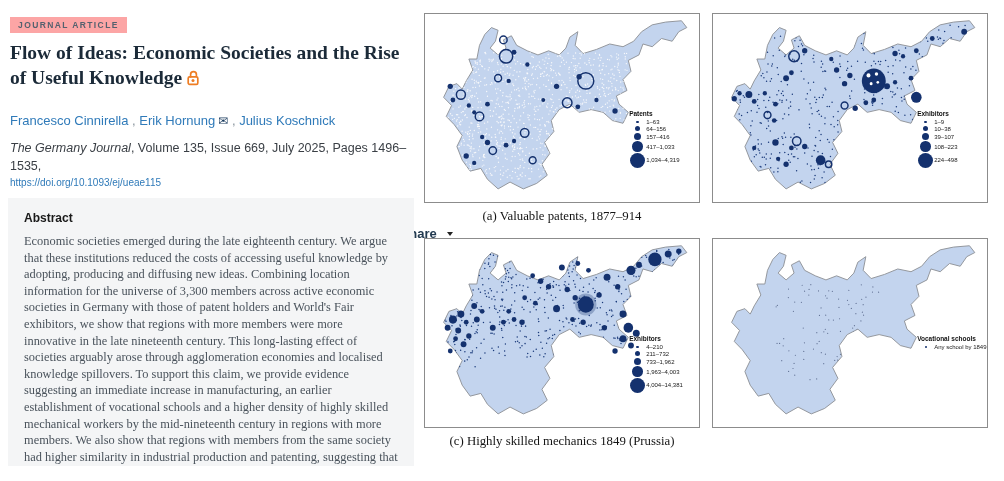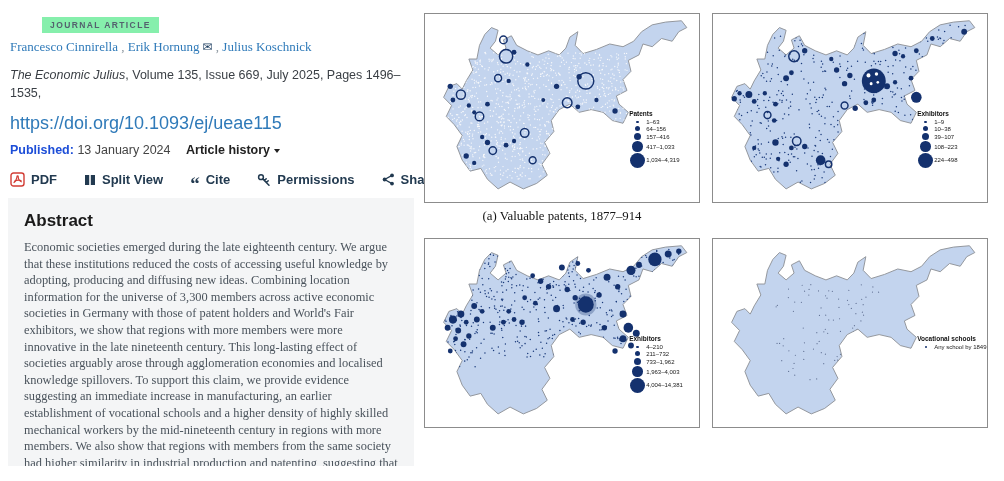--- a/index.html
+++ b/index.html
@@ -3,44 +3,44 @@
 <meta charset="utf-8">
 <title>Article</title>
 <style>
   * { margin:0; padding:0; box-sizing:border-box; }
   html,body { width:1004px; height:481px; background:#ffffff; overflow:hidden;
     font-family:"Liberation Sans", sans-serif; }
   .canvas { position:relative; width:1004px; height:481px; background:#fff; }
 
   
   .left { position:absolute; left:10px; top:14px; width:406px; }
-  .badge { display:inline-block; background:#86efac; color:#54616e;
-    font-size:8.5px; font-weight:bold; letter-spacing:1.4px; padding:3px 8px;margin-left:32px; }
+  .badge { display:inline-block; background:#fca5a5; color:#54616e;
+    font-size:8.5px; font-weight:bold; letter-spacing:1.4px; padding:3px 8px; }
   .title { margin-top:7px; font-family:"Liberation Serif", serif; font-weight:bold;
     font-size:19.5px; line-height:1.3; color:#1b2a38; }
   .oa-icon { display:inline-block; vertical-align:-2px; margin-left:4px; }
-  .authors { margin-top:6px; font-size:13px; color:#8a959e;font-family:Liberation Serif, serif; }
+  .authors { margin-top:20px; font-size:13px; color:#8a959e; }
   .authors a { color:#2f7ab9; text-decoration:none; }
   .env-icon { color:#1b3c5f; font-size:12px; margin-left:3px; }
   .citation { margin-top:11px; font-size:12.5px; color:#3a3f45; line-height:1.45; }
   .citation .jname { font-style:italic; }
-  .doi { display:block; margin-top:8px; color:#2f7ab9; text-decoration:none; font-size:18px; }
+  .doi { display:block; margin-top:1px; color:#2f7ab9; text-decoration:none; font-size:10px; }
   .pubrow { margin-top:7px; font-size:12.5px; color:#444; }
   .pubrow .plabel { font-weight:bold; color:#1d4ed8; }
   .history { font-weight:bold; color:#222; margin-left:12px; cursor:pointer; }
   .caret { display:inline-block; width:0; height:0; border-left:3.5px solid transparent;
     border-right:3.5px solid transparent; border-top:4.5px solid #222; margin-left:4px; vertical-align:1px; }
   .toolbar { margin-top:15px; display:flex; align-items:center; gap:27px;
     font-size:13px; font-weight:bold; color:#223a50; }
   .tbtn { display:flex; align-items:center; gap:6px; cursor:pointer; white-space:nowrap; }
   .icon-quote { font-family:"Liberation Serif", serif; font-size:19px; line-height:8px;
     color:#223a50; position:relative; top:4px; }
   .abstract { position:absolute; left:8px; top:198px; width:406px; height:268px;
     background:#f4f5f6; padding:13px 16px 10px 16px; overflow:hidden; }
-  .abstract h2 { font-size:17px; color:#1a1a1a; font-family:"Liberation Sans", sans-serif; }
+  .abstract h2 { font-size:12px; color:#1a1a1a; font-family:"Liberation Sans", sans-serif; }
   .abstract p { margin-top:8px; font-family:"Liberation Serif", serif; font-size:12.4px;
     line-height:16.6px; color:#49525b; }
 
   
   .figures { position:absolute; left:424px; top:13px; width:668px;
     display:grid; grid-template-columns:276px 276px; column-gap:12px; row-gap:14px; }
   .fig { width:276px; }
   .mapbox { position:relative; width:276px; height:190px; border:1px solid #8c8c8c; background:#fff; cursor:pointer; }
   .mapsvg { position:absolute; left:1.5%; top:2%; width:97%; height:96%; }
   .legend { position:absolute; right:2.5%; top:51%; width:23%; }
@@ -53,24 +53,31 @@
     font-size:12.8px; color:#141414; white-space:nowrap; }
 </style>
 </head>
 <body>
 
 <div class="canvas">
 
   <div class="left">
     <span class="badge">JOURNAL ARTICLE</span>
 
+    <h1 class="title"><span>Flow of Ideas: Economic Societies and the Rise of Useful Knowledge</span><span class="oa-icon"><svg width="14" height="16" viewBox="0 0 14 16">
+            <g fill="none" stroke="#ee7d23" stroke-width="1.7">
+              <rect x="2.2" y="6.8" width="9.6" height="7.6" rx="1.4"></rect>
+              <path d="M4.6,6.8 V4.6 a2.9,2.9 0 0 1 5.8,0 V5.6" stroke-linecap="round"></path>
+            </g>
+            <circle cx="7" cy="10.6" r="1.5" fill="#ee7d23"></circle>
+          </svg></span></h1>
 
     <div class="authors"><a href="#">Francesco Cinnirella</a><span> , </span><a href="#">Erik Hornung</a><span class="env-icon">✉</span><span> , </span><a href="#">Julius Koschnick</a></div>
 
-    <div class="citation"><span class="jname">The Economic Julius</span><span>, Volume 135, Issue 669, July 2025, Pages 1496–1535,</span><a class="doi" href="#">https://doi.org/10.1093/ej/ueae115</a></div>
+    <div class="citation"><span class="jname">The Germany Journal</span><span>, Volume 135, Issue 669, July 2025, Pages 1496–1535,</span><a class="doi" href="#">https://doi.org/10.1093/ej/ueae115</a></div>
 
     <div class="pubrow">
       <span class="plabel">Published:</span>
       <span>13 January 2024</span>
       <span class="history"><span>Article history</span><span class="caret"></span></span>
     </div>
 
     <div class="toolbar">
       <span class="tbtn">
         <svg width="15" height="15" viewBox="0 0 15 15">
@@ -3083,20 +3090,21 @@
               </div>
               <div class="legend-row">
                 <span class="legend-dotcell">
                   <span class="legend-dot" style="width: 15px; height: 15px;"></span>
                 </span>
                 <span class="legend-label">4,004–14,381</span>
               </div>
             </div>
       </div>
     </div>
+    <figcaption class="caption">(c) Highly skilled mechanics 1849 (Prussia)</figcaption>
   </figure>
 
   <figure class="fig">
     <div class="mapbox">
       <svg class="mapsvg" viewBox="0 0 200 132" preserveAspectRatio="none">
             <path d="M28,46 L33,38 L30,30 L36,30 L38,20 L42,12 L47,7 L52,9 L50,17 L46,22 L52,27 L58,22 L56,16 L62,13 L66,20 L74,24 L82,27 L90,24 L98,27 L103,22 L106,14 L112,10 L110,20 L116,26 L126,23 L136,19 L146,21 L154,17 L160,10 L168,5 L178,3 L190,2 L194,7 L188,10 L183,17 L175,15 L168,21 L161,19 L158,27 L150,31 L152,39 L146,45 L149,53 L141,57 L143,63 L150,69 L146,77 L138,75 L131,69 L122,67 L113,69 L106,63 L98,67 L92,75 L94,83 L87,91 L91,99 L85,107 L89,115 L81,121 L71,125 L61,120 L52,125 L44,118 L39,110 L31,112 L25,104 L21,94 L25,86 L19,78 L13,72 L17,64 L11,58 L15,50 L21,48 L25,52 Z" fill="#c3d4ee" stroke="#8f9398" stroke-width="0.7" stroke-linejoin="round"></path>
             <clipPath id="gclip3">
               <path d="M28,46 L33,38 L30,30 L36,30 L38,20 L42,12 L47,7 L52,9 L50,17 L46,22 L52,27 L58,22 L56,16 L62,13 L66,20 L74,24 L82,27 L90,24 L98,27 L103,22 L106,14 L112,10 L110,20 L116,26 L126,23 L136,19 L146,21 L154,17 L160,10 L168,5 L178,3 L190,2 L194,7 L188,10 L183,17 L175,15 L168,21 L161,19 L158,27 L150,31 L152,39 L146,45 L149,53 L141,57 L143,63 L150,69 L146,77 L138,75 L131,69 L122,67 L113,69 L106,63 L98,67 L92,75 L94,83 L87,91 L91,99 L85,107 L89,115 L81,121 L71,125 L61,120 L52,125 L44,118 L39,110 L31,112 L25,104 L21,94 L25,86 L19,78 L13,72 L17,64 L11,58 L15,50 L21,48 L25,52 Z"></path>
             </clipPath>
             <g clip-path="url(#gclip3)">

